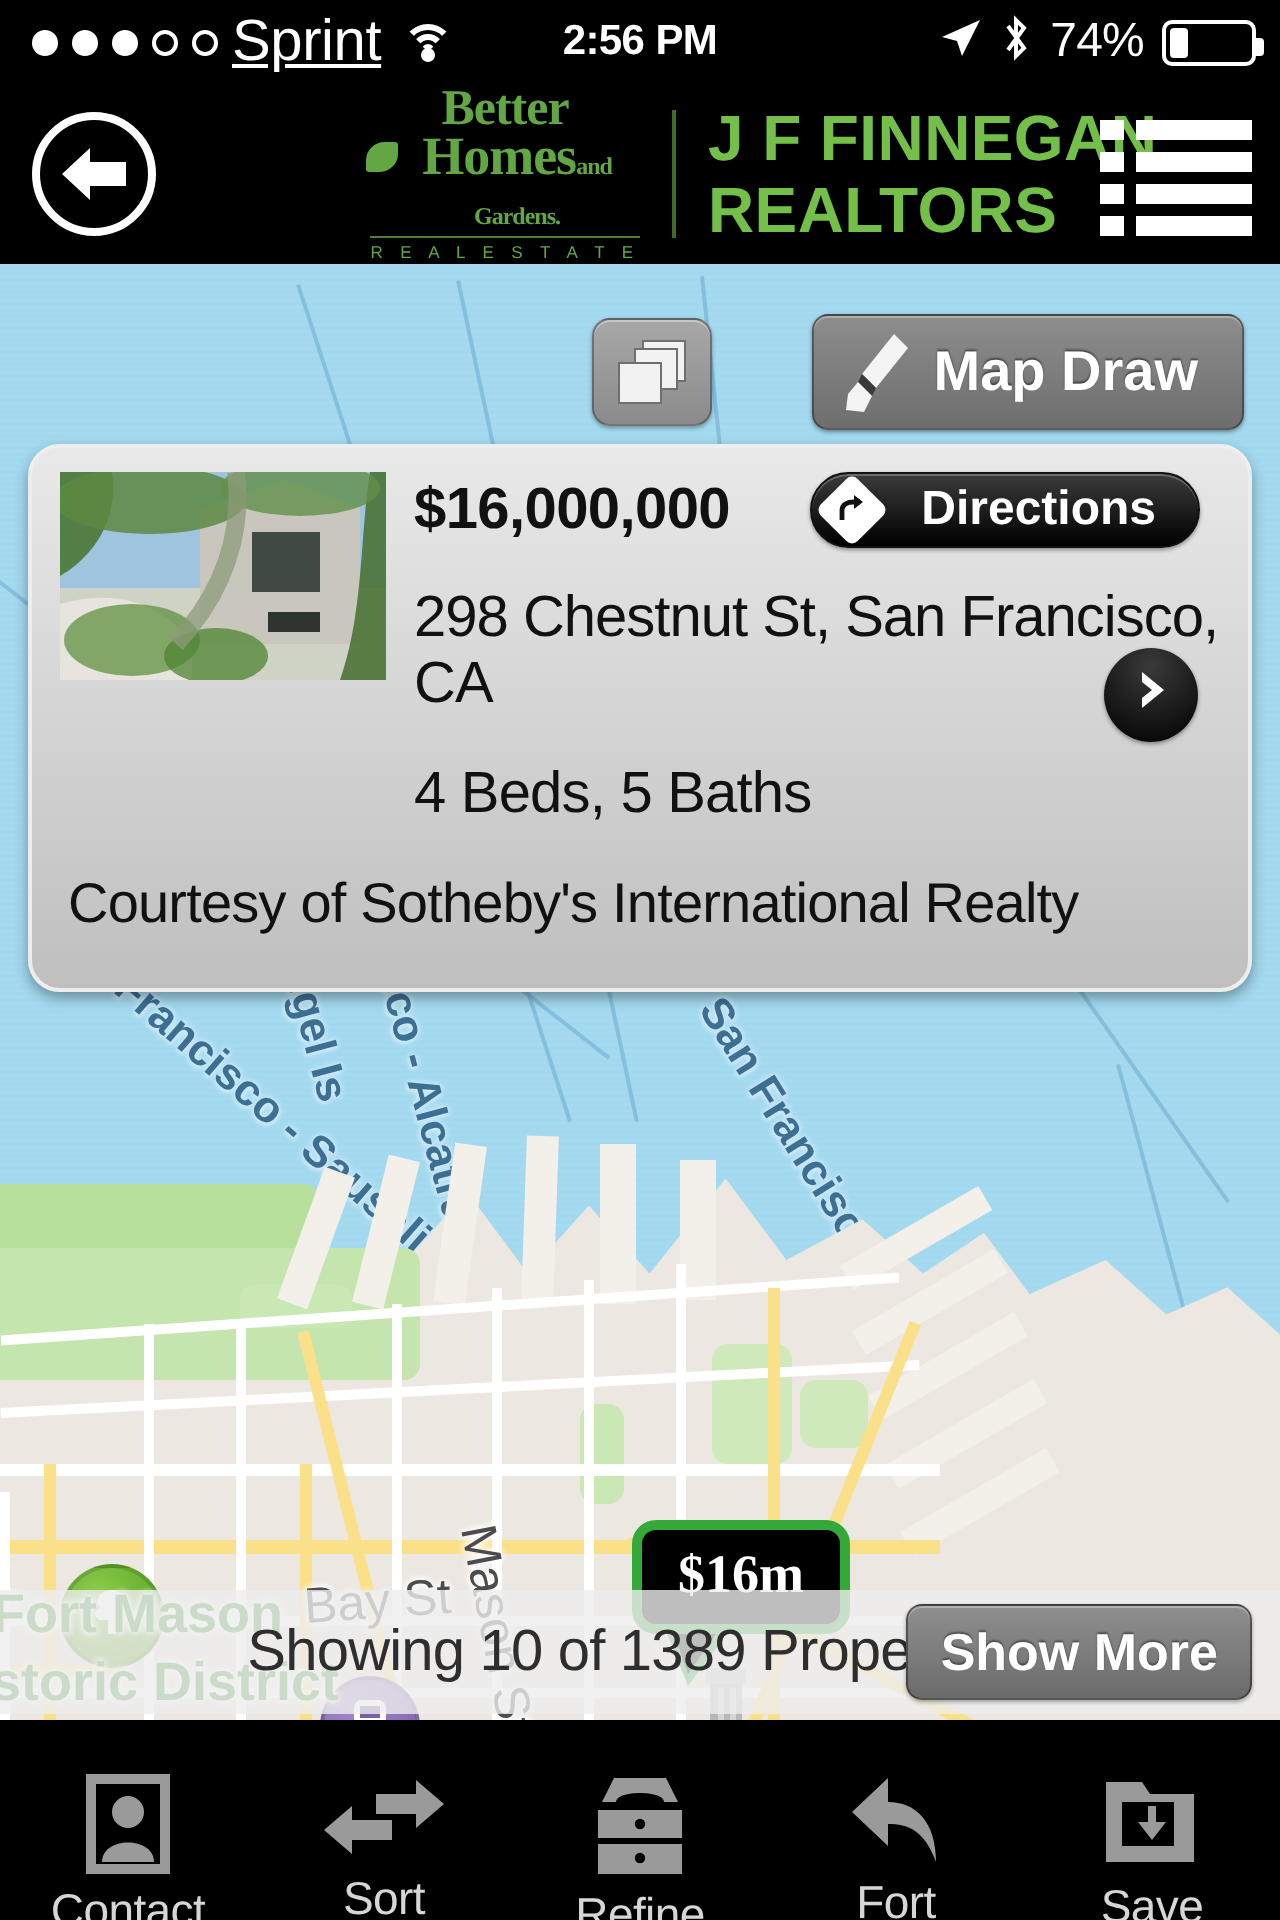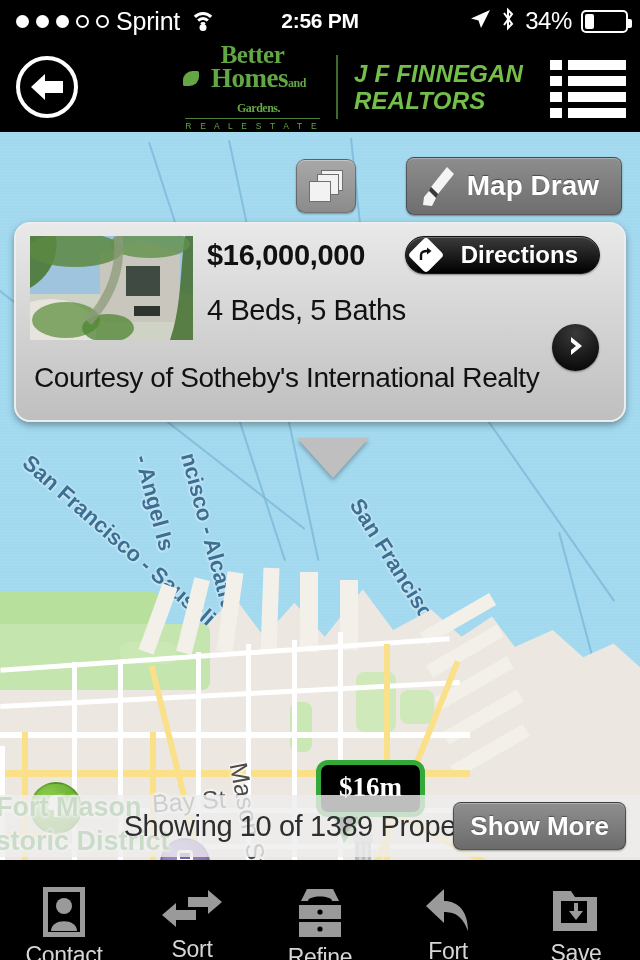--- a/index.html
+++ b/index.html
@@ -7,21 +7,21 @@
               font-family:"Liberation Sans", sans-serif; }
   #app { position:relative; width:640px; height:960px; overflow:hidden; }
 
   
   .statusbar { position:absolute; left:0; top:0; width:640px; height:42px; background:#000;
                display:flex; align-items:center; color:#fff; }
   .sb-left { display:flex; align-items:center; gap:7px; padding-left:16px; }
   .dots { display:flex; gap:7px; align-items:center; }
   .dot { width:13px; height:13px; border-radius:50%; background:#fff; }
   .dot.empty { background:transparent; border:2px solid #fff; width:13px; height:13px; }
-  .carrier { font-size:25px; letter-spacing:-0.2px; }
+  .carrier { font-size:29px; letter-spacing:-0.2px;text-decoration:underline; }
   .wifi { width:26px; height:20px; position:relative; margin-left:3px; }
   .wifi i { position:absolute; border:3px solid #fff; border-bottom:none;
             border-left-color:transparent; border-right-color:transparent;
             border-radius:50% 50% 0 0 / 100% 100% 0 0; left:50%; transform:translateX(-50%); }
   .wifi i:nth-child(1){ width:26px; height:13px; top:1px; }
   .wifi i:nth-child(2){ width:17px; height:9px; top:6px; }
   .wifi i:nth-child(3){ width:8px;  height:5px; top:11px; border-width:3px; }
   .wifi u { position:absolute; bottom:0; left:50%; transform:translateX(-50%);
             width:7px; height:7px; background:#fff; border-radius:50%; }
   .sb-time { position:absolute; left:0; right:0; text-align:center; font-size:21px; font-weight:bold;
@@ -46,22 +46,22 @@
   .bhg .l1 { font-family:"Liberation Serif", serif; font-weight:bold; font-size:25px; color:#62a744;
              line-height:0.92; letter-spacing:-0.5px; }
   .bhg .l2 { font-family:"Liberation Serif", serif; font-weight:bold; font-size:27px; color:#62a744;
              line-height:0.92; letter-spacing:-0.5px; position:relative; padding-left:12px; }
   .bhg .l2 .leaf { position:absolute; left:-2px; top:5px; width:16px; height:15px;
                    background:#62a744; border-radius:60% 10% 60% 10%; }
   .bhg .l2 small { font-size:12px; font-family:"Liberation Serif", serif; }
   .bhg .l3 { font-size:8.5px; color:#62a744; letter-spacing:3.2px; margin-top:3px;
              border-top:1px solid #4d7f37; padding-top:2px; }
   .vrule { width:2px; height:64px; background:#3c6b2c; margin:0 16px; }
-  .partner { color:#74bf4a; font-size:24px; font-weight:bold; line-height:1.13;
-             letter-spacing:0.2px;font-style:italic; }
+  .partner { color:#74bf4a; font-size:32px; font-weight:bold; line-height:1.13;
+             letter-spacing:0.2px; }
   .menubtn { position:absolute; right:14px; top:18px; width:76px; height:58px;
              display:flex; flex-direction:column; justify-content:space-between; }
   .menurow { display:flex; gap:6px; height:10px; }
   .menurow s { display:block; width:12px; background:#fff; }
   .menurow b { display:block; flex:1; background:#fff; }
 
   
   .map { position:absolute; left:0; top:132px; width:640px; height:728px;
          background:#a2d9ef; overflow:hidden; }
   .water-tex { position:absolute; inset:0;
@@ -196,21 +196,21 @@
       <span>
         <svg width="22" height="22" viewBox="0 0 22 22">
             <path d="M21 2 L2 10.5 L9.5 12.5 L12 20 Z" fill="#fff"></path>
           </svg>
       </span>
       <span>
         <svg width="16" height="24" viewBox="0 0 16 24">
           <path d="M4 6 L12 17 L8 21 L8 3 L12 7 L4 18" stroke="#fff" stroke-width="2" fill="none"></path>
         </svg>
       </span>
-      <span class="pct">34%</span>
+      <span class="pct">74%</span>
       <span class="battery">
           <b style="width: 22%;"></b>
         </span>
     </div>
   </div>
 
   <div class="header">
     <div class="backbtn">
       <span>
         <svg width="36" height="30" viewBox="0 0 36 30">
@@ -400,20 +400,21 @@
         <div class="price">$16,000,000</div>
         <div class="directions">
           <span class="dir-ico">
             <svg width="18" height="18" viewBox="0 0 18 18" style="transform:rotate(-45deg)">
               <path d="M4 14 L4 9 C4 6 7 5 10 5 L13 5" stroke="#111" stroke-width="2.4" fill="none"></path>
               <path d="M10 1.5 L14.5 5 L10 8.5 Z" fill="#111"></path>
             </svg>
           </span>
           <span class="dir-lbl">Directions</span>
         </div>
+        <div class="addr">298 Chestnut St, San Francisco, CA</div>
         <div class="beds">4 Beds, 5 Baths</div>
         <div class="chev">
           <span>
             <svg width="20" height="24" viewBox="0 0 20 24">
               <path d="M5 3 L16 12 L5 21 L5 16 L10 12 L5 8 Z" fill="#fff"></path>
             </svg>
           </span>
         </div>
       </div>
     </div>

